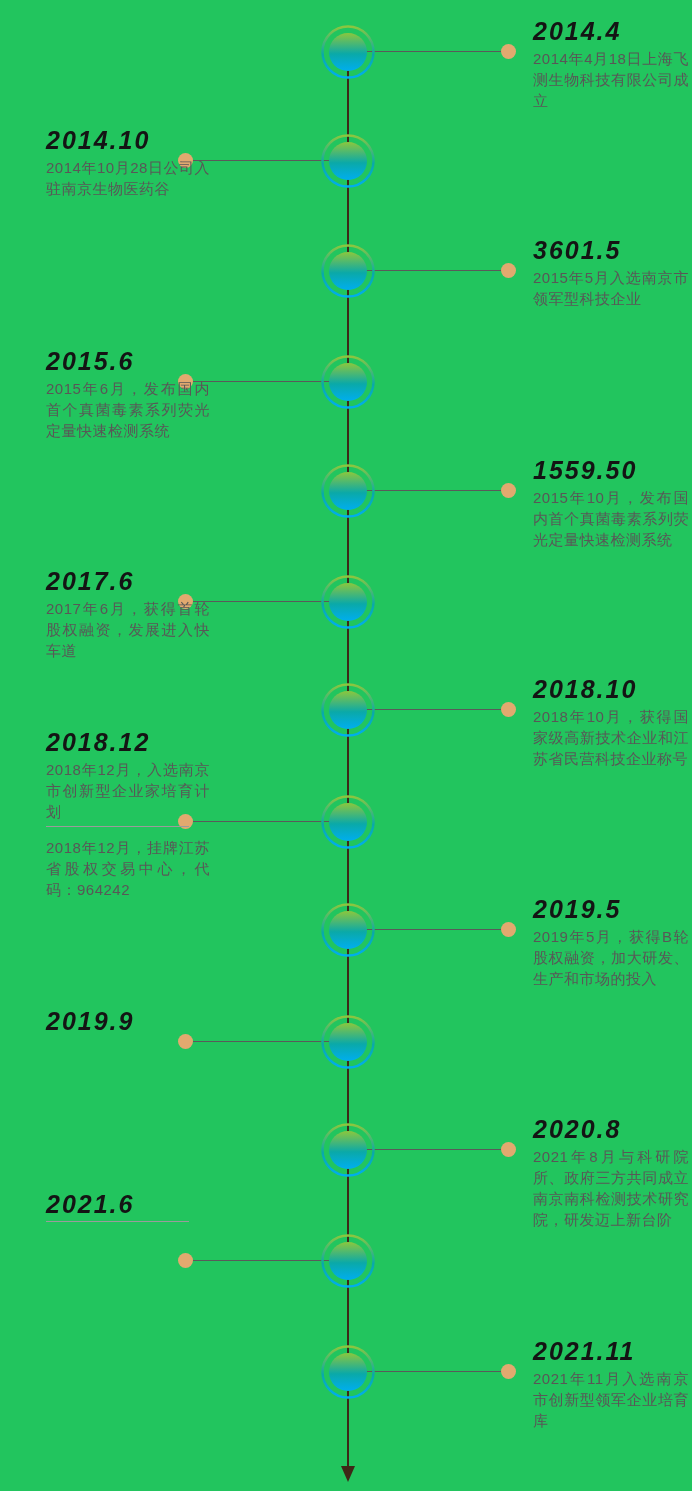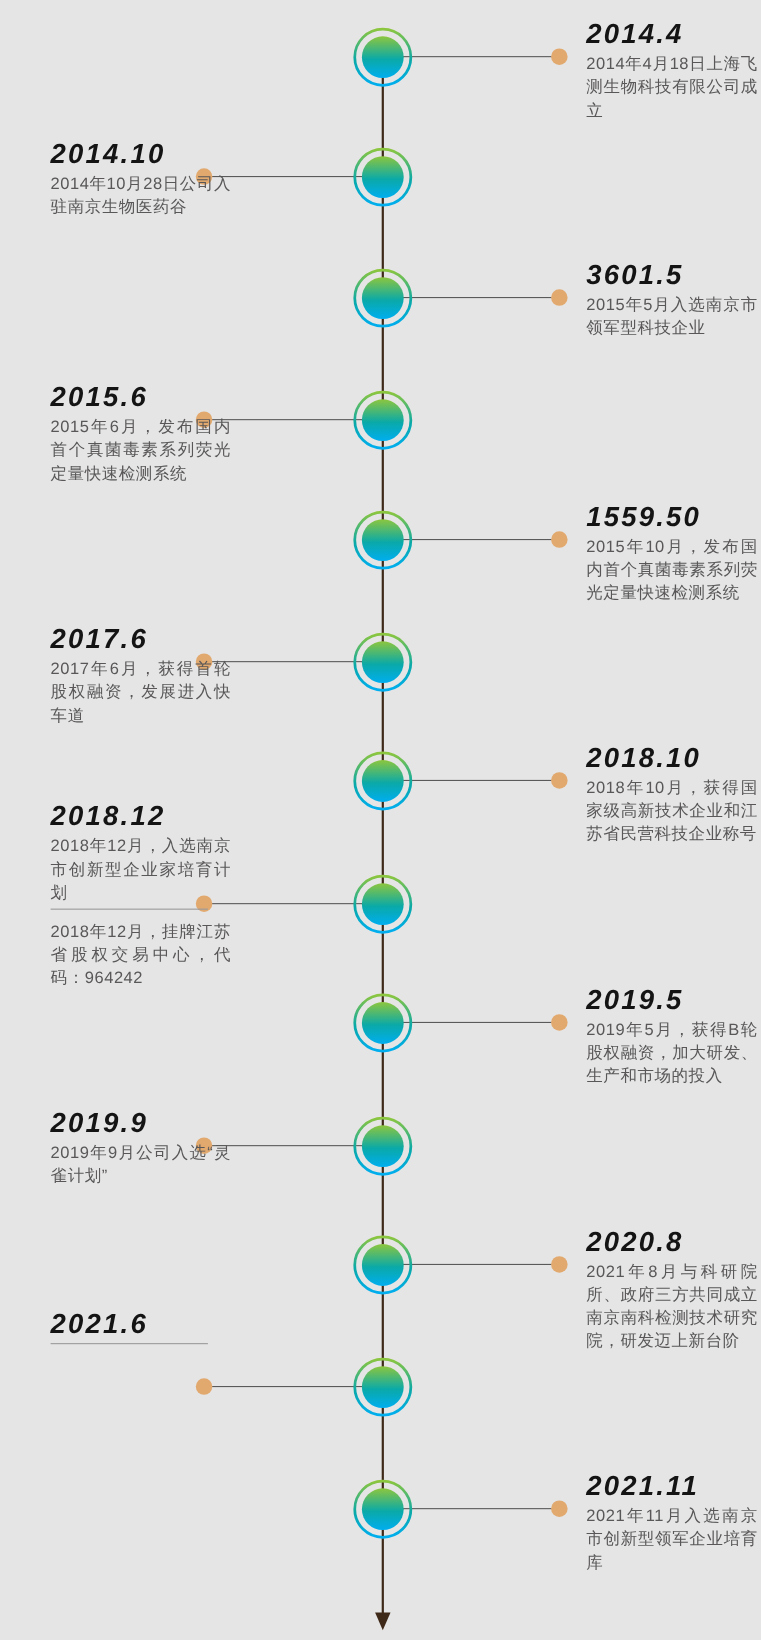--- a/index.html
+++ b/index.html
@@ -1,19 +1,19 @@
 <!DOCTYPE html>
 <html><head>
 <meta charset="utf-8">
 <style>
   html,body{margin:0;padding:0;background:#ffffff;}
   .stage{
     position:relative;
     width:692px;height:1491px;
-    background:#e5e5e5;
+    background:#22c55e;
     font-family:"Liberation Sans","DejaVu Sans",sans-serif;
     overflow:hidden;
   }
   .axis{
     position:absolute;left:347px;top:52px;width:2px;height:1418px;
     background:#3e2817;
   }
   .axis-arrow{
     position:absolute;left:341px;top:1466px;width:0;height:0;
     border-left:7px solid transparent;
@@ -189,21 +189,20 @@
 
   <div class="node left" style="top:1042px">
     <div class="connector"></div>
     <div class="dot"></div>
     <svg class="marker" viewBox="0 0 56 56">
       <circle cx="28" cy="28" r="25.5" fill="none" stroke="url(#nodeGrad)" stroke-width="2.5"></circle>
       <circle cx="28" cy="28" r="19" fill="url(#nodeGrad)"></circle>
     </svg>
     <div class="content single">
       <div class="t-date">2019.9</div>
-      <p class="t-desc">2019年9月公司入选“灵雀计划”</p>
     </div>
   </div>
 
   <div class="node right" style="top:1150px">
     <div class="connector"></div>
     <div class="dot"></div>
     <svg class="marker" viewBox="0 0 56 56">
       <circle cx="28" cy="28" r="25.5" fill="none" stroke="url(#nodeGrad)" stroke-width="2.5"></circle>
       <circle cx="28" cy="28" r="19" fill="url(#nodeGrad)"></circle>
     </svg>

